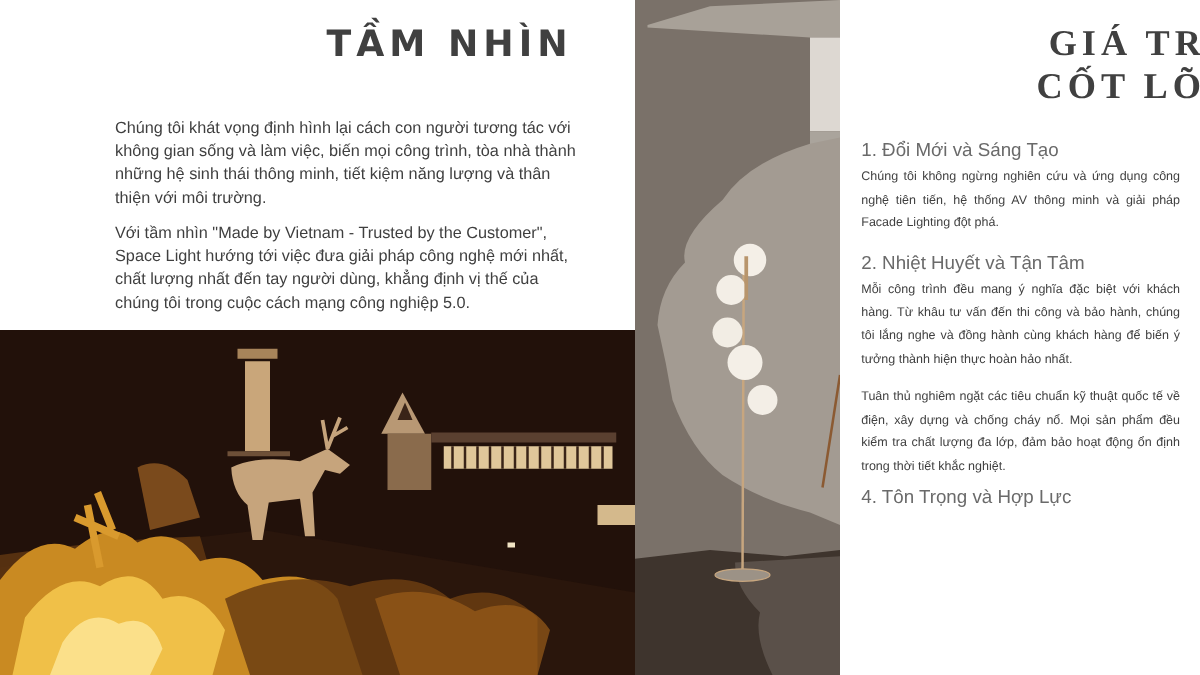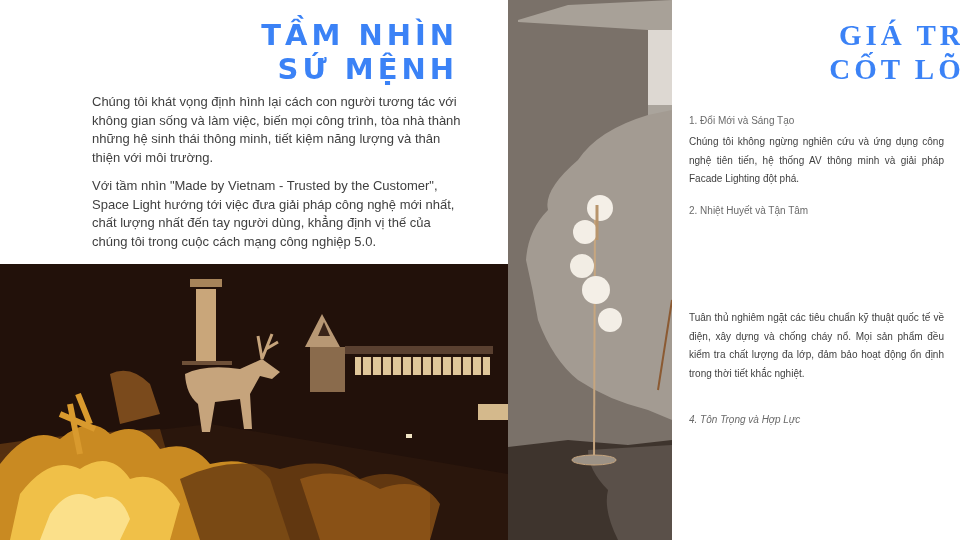--- a/index.html
+++ b/index.html
@@ -1,55 +1,54 @@
 <!DOCTYPE html>
 <html><head>
 <meta charset="utf-8">
 <style>
   * { margin:0; padding:0; box-sizing:border-box; }
   html, body { width:960px; height:540px; overflow:hidden; background:#ffffff; }
   body { position:relative; font-family:"Liberation Sans", "DejaVu Sans", sans-serif; color:#3a3a3a; }
 
   .title {
-    position:absolute; color:#3b82f6; font-weight:700;
+    position:absolute; color:#404040; font-weight:700;
     font-family:"DejaVu Sans", "Liberation Sans", sans-serif;
     font-size:29px; line-height:34px; letter-spacing:4px;
   }
   #vision-title { right:502px; top:18px; text-align:right; width:300px; }
   #values-title { left:720px; top:18px; text-align:right; width:260px;font-family:Liberation Serif, serif; }
   .title span { display:block; }
 
   .para {
     position:absolute; font-size:13px; line-height:18.5px; color:#3f3f3f;
   }
   #vision-p1 { left:92px; top:93px; width:370px; }
   #vision-p2 { left:92px; top:177px; width:370px; }
 
   .value-block { position:absolute; left:689px; width:255px; }
   .value-block h3 {
-    font-weight:400; font-size:10px; color:#6a6a6a; line-height:14px; margin-bottom:5px;
+    font-weight:400; font-size:15px; color:#6a6a6a; line-height:14px; margin-bottom:5px;
   }
   .value-block p {
     font-size:10px; line-height:18.5px; color:#3f3f3f; text-align:justify;
   }
   #v1 { top:114px; }
   #v2 { top:204px; }
   #v3 { top:309px; }
-  #v4 { top:413px;font-style:italic; }
+  #v4 { top:391px; }
 
   #night-photo { position:absolute; left:0; top:264px; width:508px; height:276px; overflow:hidden; background:#1f0f08; }
   #lamp-photo  { position:absolute; left:508px; top:0; width:164px; height:540px; overflow:hidden; background:#7a7169; }
   svg { display:block; }
 </style>
 </head>
 <body>
 
 <div id="vision-title" class="title">
   <span>TẦM NHÌN</span>
-  <span>SỨ MỆNH</span>
 </div>
 
 <p id="vision-p1" class="para">Chúng tôi khát vọng định hình lại cách con người tương tác với không gian sống và làm việc, biến mọi công trình, tòa nhà thành những hệ sinh thái thông minh, tiết kiệm năng lượng và thân thiện với môi trường.</p>
 <p id="vision-p2" class="para">Với tầm nhìn "Made by Vietnam - Trusted by the Customer", Space Light hướng tới việc đưa giải pháp công nghệ mới nhất, chất lượng nhất đến tay người dùng, khẳng định vị thế của chúng tôi trong cuộc cách mạng công nghiệp 5.0.</p>
 
 <div id="night-photo">
   <svg width="508" height="276" viewBox="0 0 508 276">
     <rect width="508" height="276" fill="#22110a"></rect>
 
     <path d="M0,190 L140,168 L210,160 L300,175 L420,195 L508,210 L508,276 L0,276 Z" fill="#2a160c"></path>
@@ -128,19 +127,20 @@
   <span>GIÁ TRỊ</span>
   <span>CỐT LÕI</span>
 </div>
 
 <div id="v1" class="value-block">
   <h3>1. Đổi Mới và Sáng Tạo</h3>
   <p>Chúng tôi không ngừng nghiên cứu và ứng dụng công nghệ tiên tiến, hệ thống AV thông minh và giải pháp Facade Lighting đột phá.</p>
 </div>
 <div id="v2" class="value-block">
   <h3>2. Nhiệt Huyết và Tận Tâm</h3>
+  <p>Mỗi công trình đều mang ý nghĩa đặc biệt với khách hàng. Từ khâu tư vấn đến thi công và bảo hành, chúng tôi lắng nghe và đồng hành cùng khách hàng để biến ý tưởng thành hiện thực hoàn hảo nhất.</p>
 </div>
 <div id="v3" class="value-block">
   <p>Tuân thủ nghiêm ngặt các tiêu chuẩn kỹ thuật quốc tế về điện, xây dựng và chống cháy nổ. Mọi sản phẩm đều kiểm tra chất lượng đa lớp, đảm bảo hoạt động ổn định trong thời tiết khắc nghiệt.</p>
 </div>
 <div id="v4" class="value-block">
   <h3>4. Tôn Trọng và Hợp Lực</h3>
 </div>
 
 </body></html>

